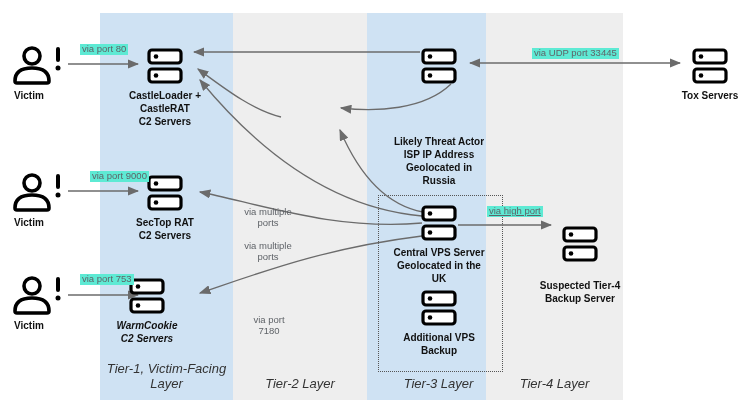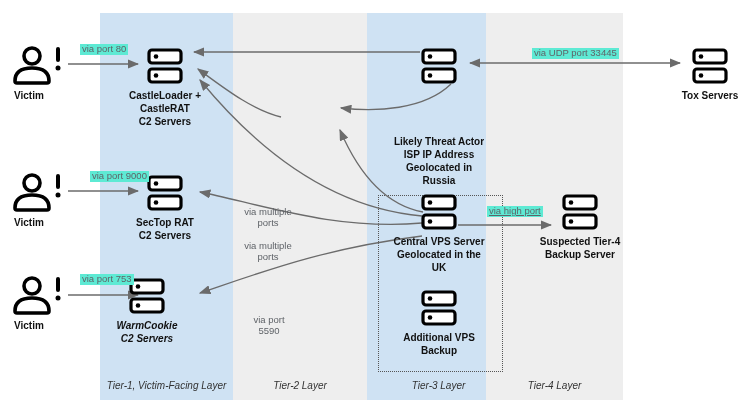--- a/index.html
+++ b/index.html
@@ -2,21 +2,21 @@
 <html style="--band-blue: #cfe2f3; --band-gray: #eeeeee; --muted: #5f6368;"><head>
 <meta charset="utf-8">
 <style>
   html,body{margin:0;padding:0;background:#fff;}
   .stage{position:relative;width:750px;height:407px;background:#fff;overflow:hidden;
          font-family:"Liberation Sans",sans-serif;}
   .band{position:absolute;top:13px;height:387px;}
   .band.blue{background:var(--band-blue,#cfe2f3);}
   .band.gray{background:var(--band-gray,#eeeeee);}
   .tier-label{position:absolute;bottom:9px;width:100%;text-align:center;
-              font-style:italic;font-size:10px;color:#333;}
+              font-style:italic;font-size:13px;color:#333;}
   .dotted-box{position:absolute;left:378px;top:195px;width:123px;height:175px;
               border:1.5px dotted #555;}
   svg.wires{position:absolute;left:0;top:0;pointer-events:none;}
   .node{position:absolute;display:flex;flex-direction:column;align-items:center;}
   .node-label{margin-top:4px;font-weight:700;font-size:10px;line-height:1.3;
               text-align:center;color:#111;white-space:pre-line;}
   .victim{position:absolute;display:flex;flex-direction:column;align-items:flex-end;width:58px;}
   .victim .node-label{align-self:flex-start;margin-left:8px;margin-top:2px;}
   .edge-label{position:absolute;font-size:9.5px;color:var(--muted,#5f6368);
               line-height:1.15;white-space:pre-line;}
@@ -128,36 +128,36 @@
   </div>
   <div class="node" style="left:379px;top:48px;width:120px;gap:46px;">
     <svg width="36" height="37">
         <use href="#server-icon"></use>
       </svg>
     <div class="node-label">Likely Threat Actor
 ISP IP Address
 Geolocated in
 Russia</div>
   </div>
-  <div class="node" style="left:379px;top:194px;width:120px;">
+  <div class="node" style="left:379px;top:205px;width:120px;">
     <svg width="36" height="37">
         <use href="#server-icon"></use>
       </svg>
     <div class="node-label">Central VPS Server
 Geolocated in the
 UK</div>
   </div>
   <div class="node" style="left:379px;top:290px;width:120px;">
     <svg width="36" height="37">
         <use href="#server-icon"></use>
       </svg>
     <div class="node-label">Additional VPS
 Backup</div>
   </div>
-  <div class="node" style="left:520px;top:194px;width:120px;">
+  <div class="node" style="left:520px;top:226px;width:120px;gap:12px;">
     <svg width="36" height="37">
         <use href="#server-icon"></use>
       </svg>
     <div class="node-label">Suspected Tier-4
 Backup Server</div>
   </div>
   <div class="node" style="left:660px;top:48px;width:100px;">
     <svg width="36" height="37">
         <use href="#server-icon"></use>
       </svg>
@@ -167,15 +167,15 @@
   <div class="edge-label boxed" style="left:80px;top:44px;">via port 80</div>
   <div class="edge-label boxed" style="left:76px;top:171px;margin-left:14px;">via port 9000</div>
   <div class="edge-label boxed" style="left:80px;top:274px;">via port 753</div>
   <div class="edge-label boxed" style="left:532px;top:48px;">via UDP port 33445</div>
   <div class="edge-label boxed" style="left:487px;top:206px;text-decoration:underline;">via high port</div>
   <div class="edge-label center" style="left:239px;top:159px;width:58px;">via multiple
 ports</div>
   <div class="edge-label center" style="left:239px;top:193px;width:58px;">via multiple
 ports</div>
   <div class="edge-label center" style="left:243px;top:267px;width:52px;">via port
-5590</div>
+7180</div>
 
 </div>
 
 </body></html>

